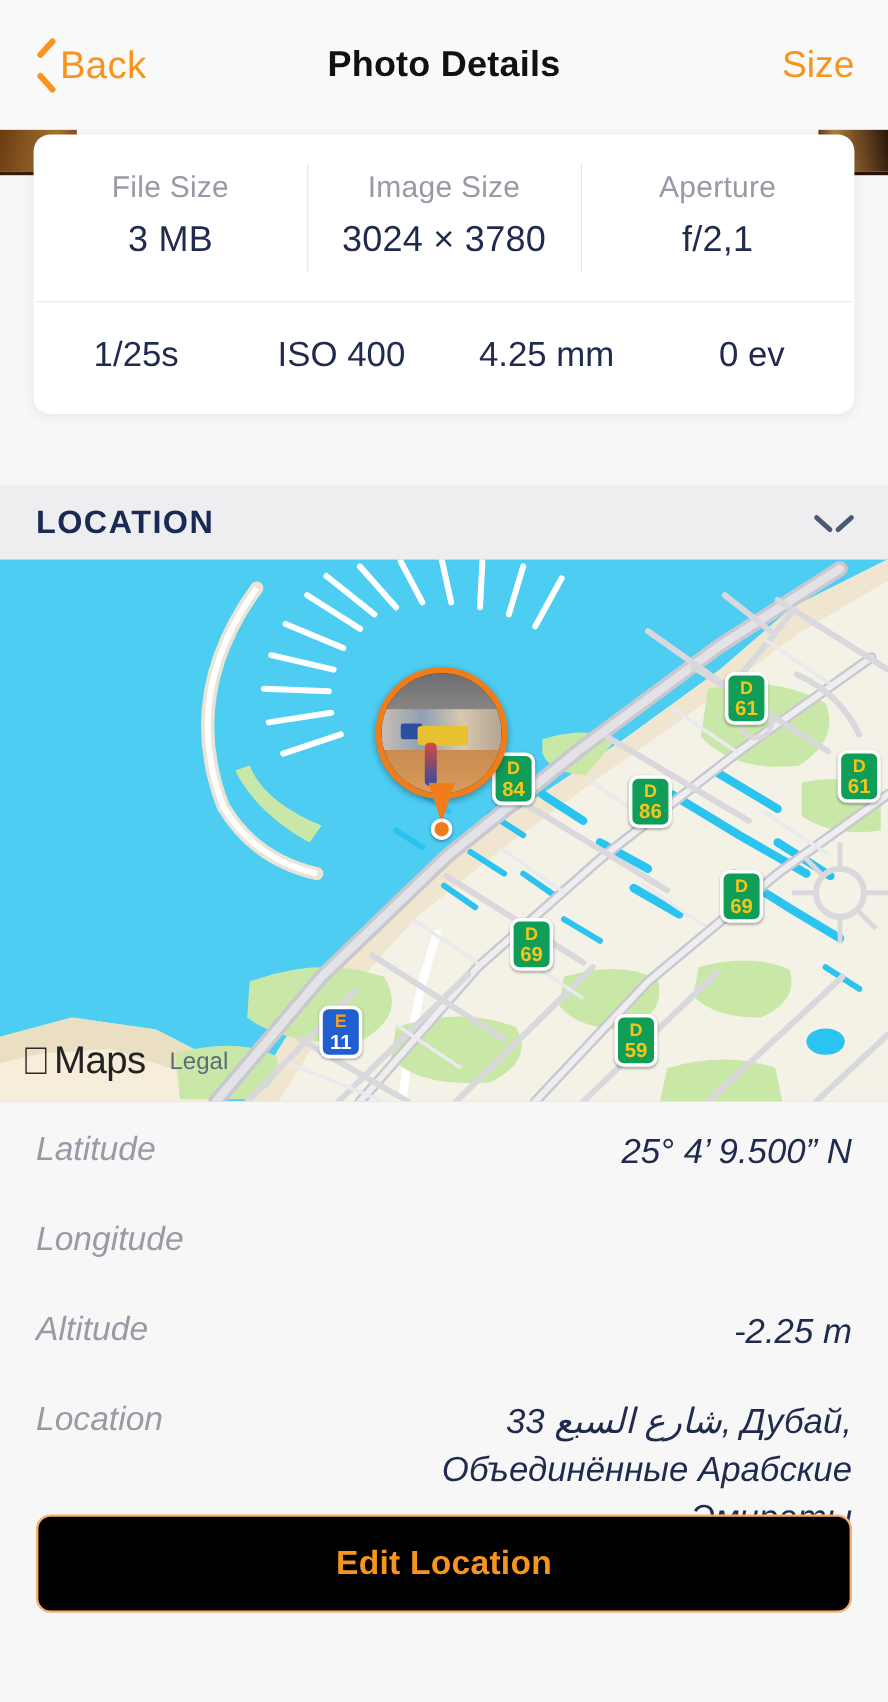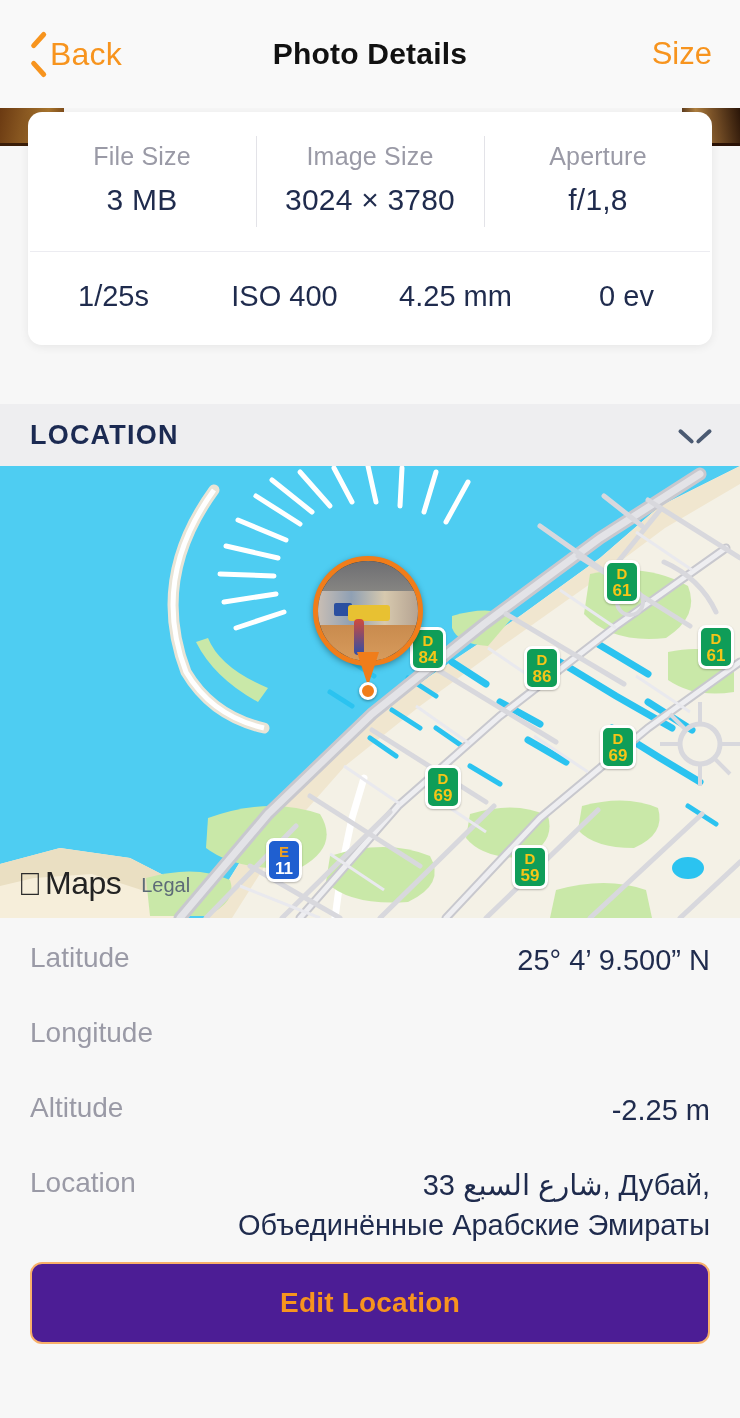--- a/index.html
+++ b/index.html
@@ -130,36 +130,36 @@
     box-shadow: 0 1px 2px rgba(0,0,0,.25);
   }
   .shield.green { background: #0f9d58; }
   .shield.blue  { background: #1f5fd0; }
   .shield .s-a { font-size: 15px; font-weight: bold; color: #f5c518; }
   .shield.blue .s-a { color: #f0a020; }
   .shield .s-b { font-size: 17px; font-weight: bold; color: #f5c518; margin-top: 1px; }
   .shield.blue .s-b { color: #ffffff; }
 
   
-  .details { position: absolute; top: 918px; left: 0; right: 0; padding: 0 30px; }
+  .details { position: absolute; top: 918px; left: 0; right: 0; padding: 0 30px; font-style: italic; }
   .drow {
     display: flex; align-items: flex-start; justify-content: space-between;
     min-height: 75px; padding: 22px 0 0;
   }
   .dlabel { font-size: 28px; color: #9a9aa6; flex: none; padding-top: 2px; }
   .dvalue { font-size: 29px; color: #1f2b4d; text-align: right; max-width: 480px; line-height: 1.38; }
 
   
   .actions {
     position: absolute; top: 1262px; left: 30px; right: 30px;
     display: flex; gap: 22px;
   }
   .btn {
     flex: 1; height: 82px; border-radius: 12px;
-    border: 2px solid #f8b06a; background: #4c1d95;
+    border: 2px solid #f8b06a; background: #000000;
     display: flex; align-items: center; justify-content: center;
     font-size: 28px; font-weight: bold; color: #f7941e;
     letter-spacing: .2px; cursor: pointer;
   }
 </style>
 </head>
 <body>
 
 <div class="screen">
 
@@ -180,21 +180,21 @@
       <div class="meta-cell">
         <div class="meta-label">File Size</div>
         <div class="meta-value">3 MB</div>
       </div>
       <div class="meta-cell">
         <div class="meta-label">Image Size</div>
         <div class="meta-value">3024 × 3780</div>
       </div>
       <div class="meta-cell">
         <div class="meta-label">Aperture</div>
-        <div class="meta-value">f/1,8</div>
+        <div class="meta-value">f/2,1</div>
       </div>
     </div>
     <div class="meta-divider"></div>
     <div class="meta-bottom">
       <div class="meta-bcell">1/25s</div>
       <div class="meta-bcell">ISO 400</div>
       <div class="meta-bcell">4.25 mm</div>
       <div class="meta-bcell">0 ev</div>
     </div>
   </div>

